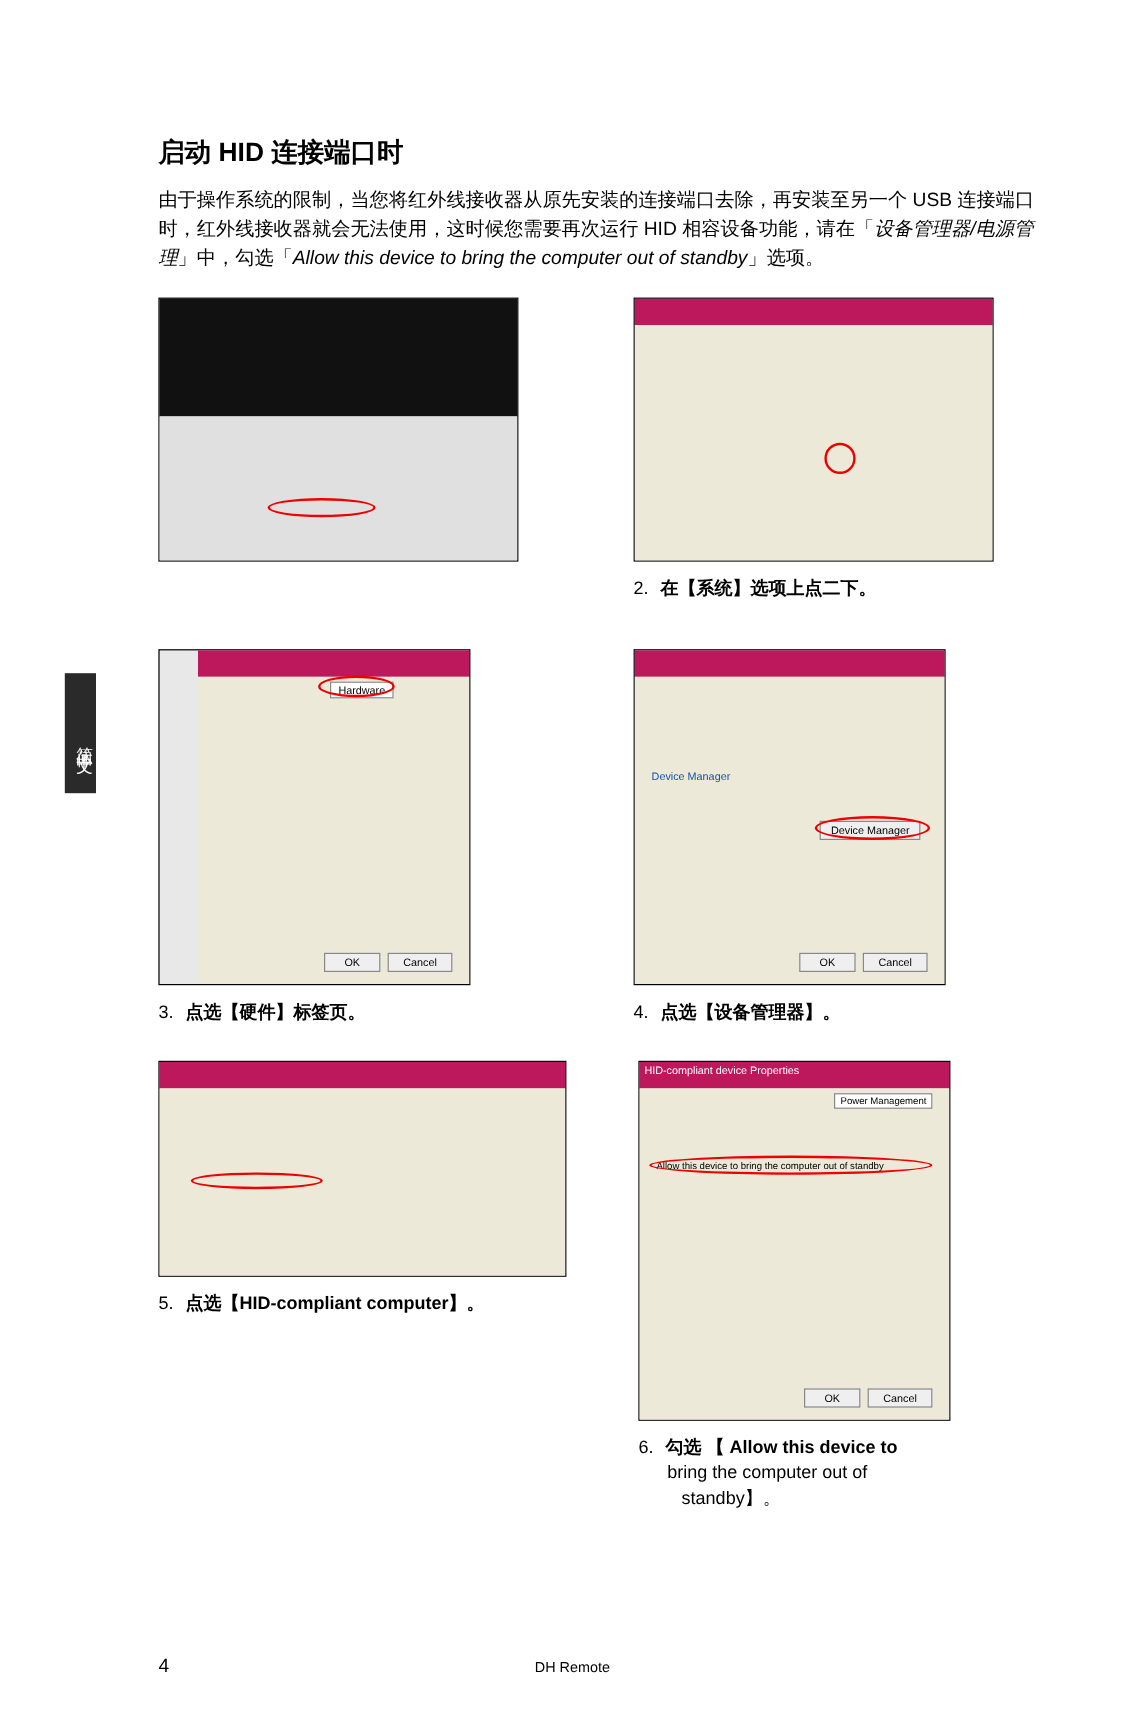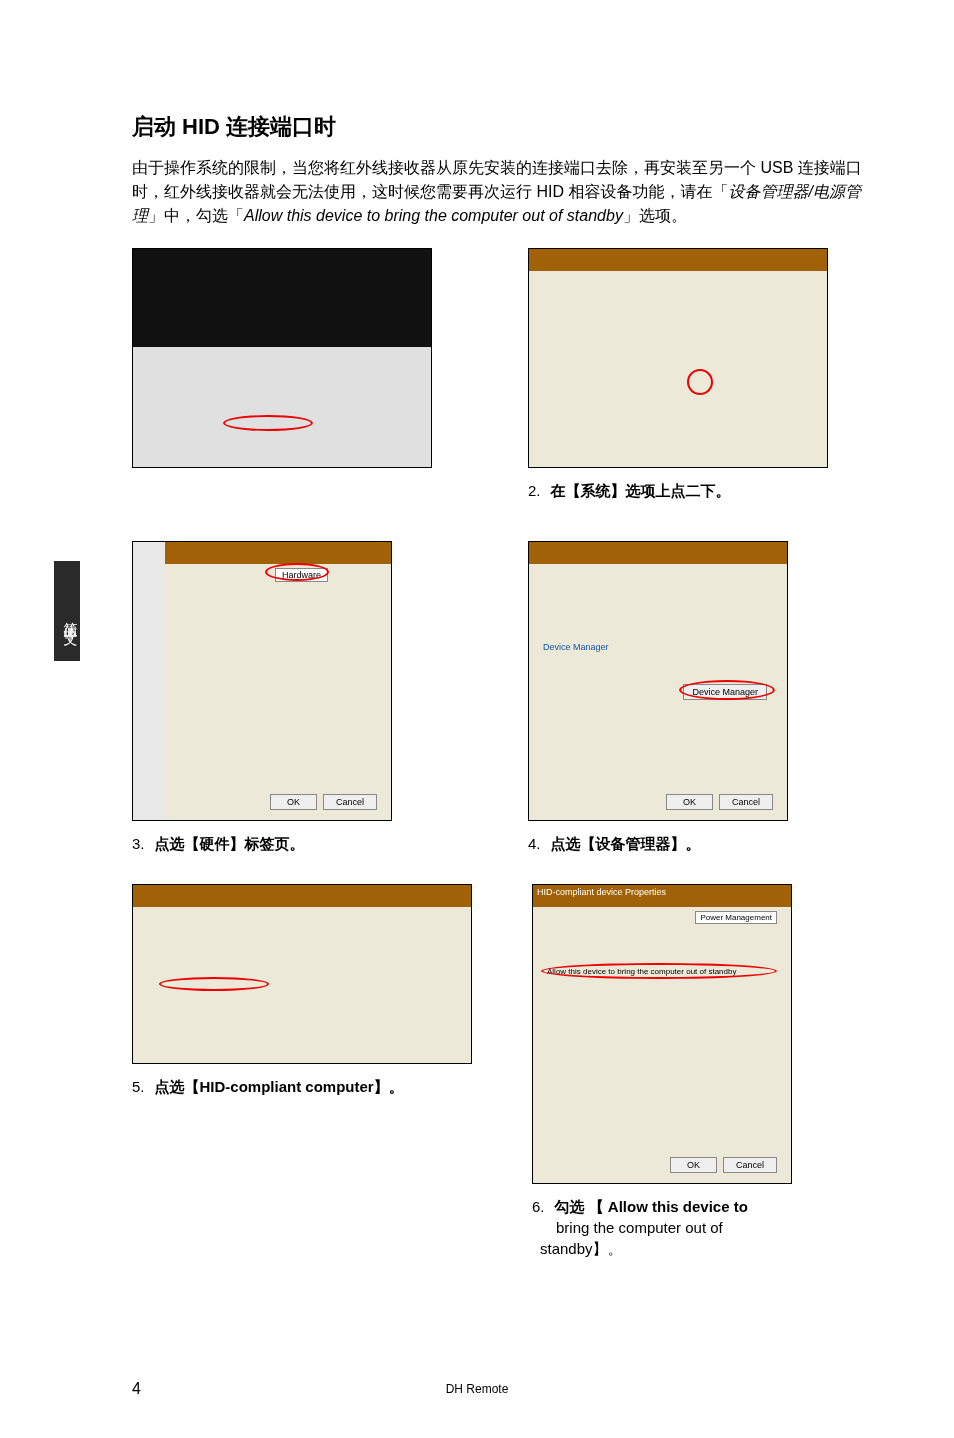--- a/index.html
+++ b/index.html
@@ -80,21 +80,21 @@
       position: absolute;
       left: 50%;
       transform: translateX(-50%);
       font-size: 12px;
     }
     
     .sc-dark { background:#111; height:45%; }
     .sc-light { background:#e0e0e0; height:55%; }
     .sc-flex { display:flex; flex-direction:column; height:100%; }
     .sc-body { background:#ece9d8; flex:1; position:relative; }
-    .sc-title-blue { background:#a16207; height:22px; }
+    .sc-title-blue { background:#be185d; height:22px; }
     .red-oval {
       position:absolute; border:2px solid #e00; border-radius:50%;
     }
   </style>
 </head>
 <body>
 
 <div class="side-tab">简体中文</div>
 
 <div class="page">
@@ -193,21 +193,21 @@
           <div style="position:absolute; left:14px; top:60px; font-size:8px; width:220px;">Allow this device to bring the computer out of standby</div>
           <div class="red-oval" style="left:8px; top:56px; width:236px; height:16px;"></div>
           <div style="position:absolute; right:14px; bottom:10px; font-size:9px; border:1px solid #888; padding:2px 12px; background:#efefef;">Cancel</div>
           <div style="position:absolute; right:74px; bottom:10px; font-size:9px; border:1px solid #888; padding:2px 16px; background:#efefef;">OK</div>
         </div>
           </div>
       </div>
       <div class="caption" style="text-align:justify;">
         <span class="num">6.</span><b>勾选 【 Allow  this  device  to</b><br>
         <span style="margin-left:24px;display:inline-block;">bring  the  computer  out  of</span><br>
-        <span style="margin-left:8px;display:inline-block;">standby】。</span>
+        <span style="margin-left:36px;display:inline-block;">standby】。</span>
       </div>
     </div>
   </div>
 </div>
 
 <div class="footer">
   <span class="pagenum">4</span>
   <span class="doctitle">DH Remote</span>
 </div>
 

